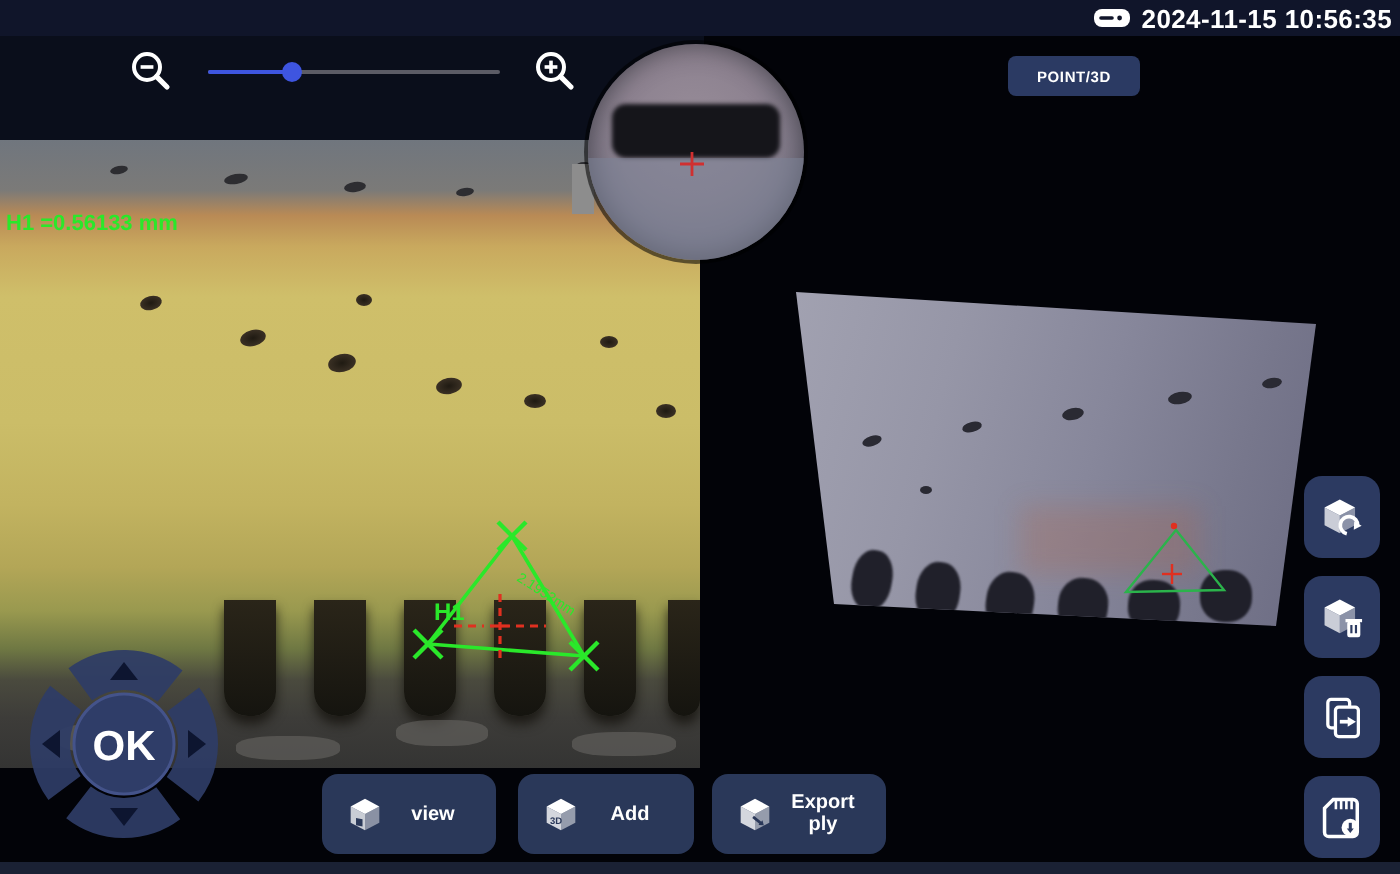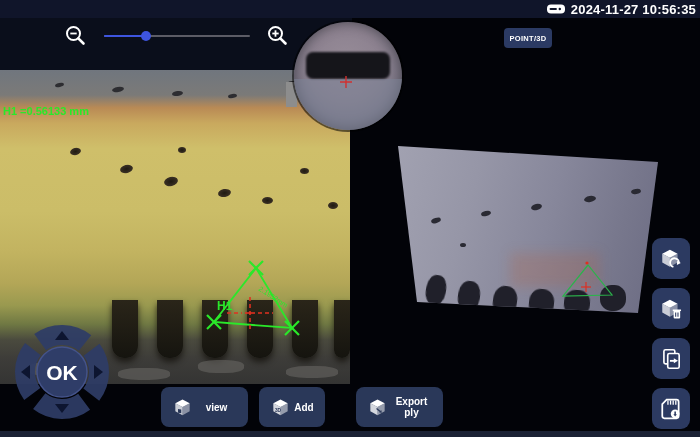--- a/index.html
+++ b/index.html
@@ -11,21 +11,21 @@
   .topbar{left:0;top:0;width:700px;height:18px;background:#10152a;display:flex;align-items:center;justify-content:flex-end;gap:5px;padding-right:4px;box-sizing:border-box;}
   .clock{color:#fff;font-size:13px;font-weight:bold;letter-spacing:.2px;}
 
   
   .zoombar{left:0;top:18px;width:352px;height:52px;background:#0a0e1b;}
   .slider-track{left:104px;top:35px;width:146px;height:2px;background:#5c5c66;border-radius:1px;}
   .slider-fill{left:104px;top:35px;width:42px;height:2px;background:#3e55e0;border-radius:1px;}
   .slider-thumb{left:141px;top:31px;width:10px;height:10px;border-radius:50%;background:#3e55e0;}
 
   
-  .modebtn{left:504px;top:28px;width:48px;height:20px;background:#2b3a63;border-radius:4px;color:#fff;font-size:7.5px;font-weight:bold;display:flex;align-items:center;justify-content:center;letter-spacing:.3px;}
+  .modebtn{left:504px;top:28px;width:66px;height:20px;background:#2b3a63;border-radius:4px;color:#fff;font-size:7.5px;font-weight:bold;display:flex;align-items:center;justify-content:center;letter-spacing:.3px;}
 
   
   .camimg{left:0;top:70px;width:350px;height:314px;overflow:hidden;
     background:linear-gradient(180deg,#70767e 0%,#7b7a78 8%,#b98a55 12%,#c9a95e 17%,#cfbf6a 25%,#cbbd68 45%,#c2b360 58%,#b3a657 68%,#99994f 75%,#6f7843 81%,#4a4a3e 86%,#3d3c39 92%,#343433 100%);}
   .speck{position:absolute;background:#2d2d31;border-radius:50%;}
   .hole{position:absolute;background:radial-gradient(ellipse at 50% 50%, #1f1a12 0%, #3a3024 70%, rgba(58,48,36,0) 100%);border-radius:50%;}
   .slot{position:absolute;top:230px;width:26px;height:58px;background:linear-gradient(#2a2519,#15140f);border-radius:0 0 12px 12px;box-shadow:0 4px 6px rgba(20,18,12,.8);}
   .rubble{position:absolute;background:#6b6a66;border-radius:40%;opacity:.55;}
   .msvg{left:0;top:70px;width:350px;height:314px;}
 
@@ -64,21 +64,21 @@
 <body>
 
 <div id="app">
 
   <div class="abs topbar">
     <svg width="20" height="14" viewBox="0 0 20 14">
       <rect x="1" y="2.5" width="18" height="9" rx="4" fill="#fff"></rect>
       <line x1="4.5" y1="7" x2="10" y2="7" stroke="#10152a" stroke-width="1.8" stroke-linecap="round"></line>
       <circle cx="13.8" cy="7" r="1.2" fill="#10152a"></circle>
     </svg>
-    <span class="clock">2024-11-27 10:56:35</span>
+    <span class="clock">2024-11-15 10:56:35</span>
   </div>
 
   <div class="abs zoombar"></div>
   <svg class="abs" style="left:64px;top:24px;" width="23" height="23" viewBox="0 0 23 23">
     <circle cx="9.5" cy="9.5" r="6.5" fill="none" stroke="#fff" stroke-width="2"></circle>
     <line x1="14.3" y1="14.3" x2="19.5" y2="19.5" stroke="#fff" stroke-width="2.6" stroke-linecap="round"></line>
     <line x1="6.3" y1="9.5" x2="12.7" y2="9.5" stroke="#fff" stroke-width="1.8"></line>
   </svg>
   <div class="abs slider-track"></div>
   <div class="abs slider-fill"></div>
@@ -218,21 +218,21 @@
 
   <div class="abs botbtn" style="left:161px;width:87px;">
     <svg width="21" height="21" viewBox="0 0 22 22">
       <path d="M11 2.5 L18.5 6.5 L11 10.5 L3.5 6.5 Z" fill="#fff"></path>
       <path d="M3.5 6.5 L11 10.5 V19 L3.5 15 Z" fill="rgba(255,255,255,.75)"></path>
       <path d="M18.5 6.5 L11 10.5 V19 L18.5 15 Z" fill="rgba(255,255,255,.45)"></path>
       <rect x="6.3" y="11.5" width="3.4" height="3.8" fill="#2a3859" transform="skewY(10)"></rect>
     </svg>
     <span class="lbl">view</span>
   </div>
-  <div class="abs botbtn" style="left:259px;width:66px;">
+  <div class="abs botbtn" style="left:259px;width:88px;">
     <svg width="21" height="21" viewBox="0 0 22 22">
       <path d="M11 2.5 L18.5 6.5 L11 10.5 L3.5 6.5 Z" fill="#fff"></path>
       <path d="M3.5 6.5 L11 10.5 V19 L3.5 15 Z" fill="rgba(255,255,255,.8)"></path>
       <path d="M18.5 6.5 L11 10.5 V19 L18.5 15 Z" fill="rgba(255,255,255,.5)"></path>
       <text x="5.2" y="15.6" font-size="5" font-weight="bold" fill="#2a3859">3D</text>
     </svg>
     <span class="lbl">Add</span>
   </div>
   <div class="abs botbtn" style="left:356px;width:87px;justify-content:space-between;">
     <svg width="21" height="21" viewBox="0 0 22 22">

